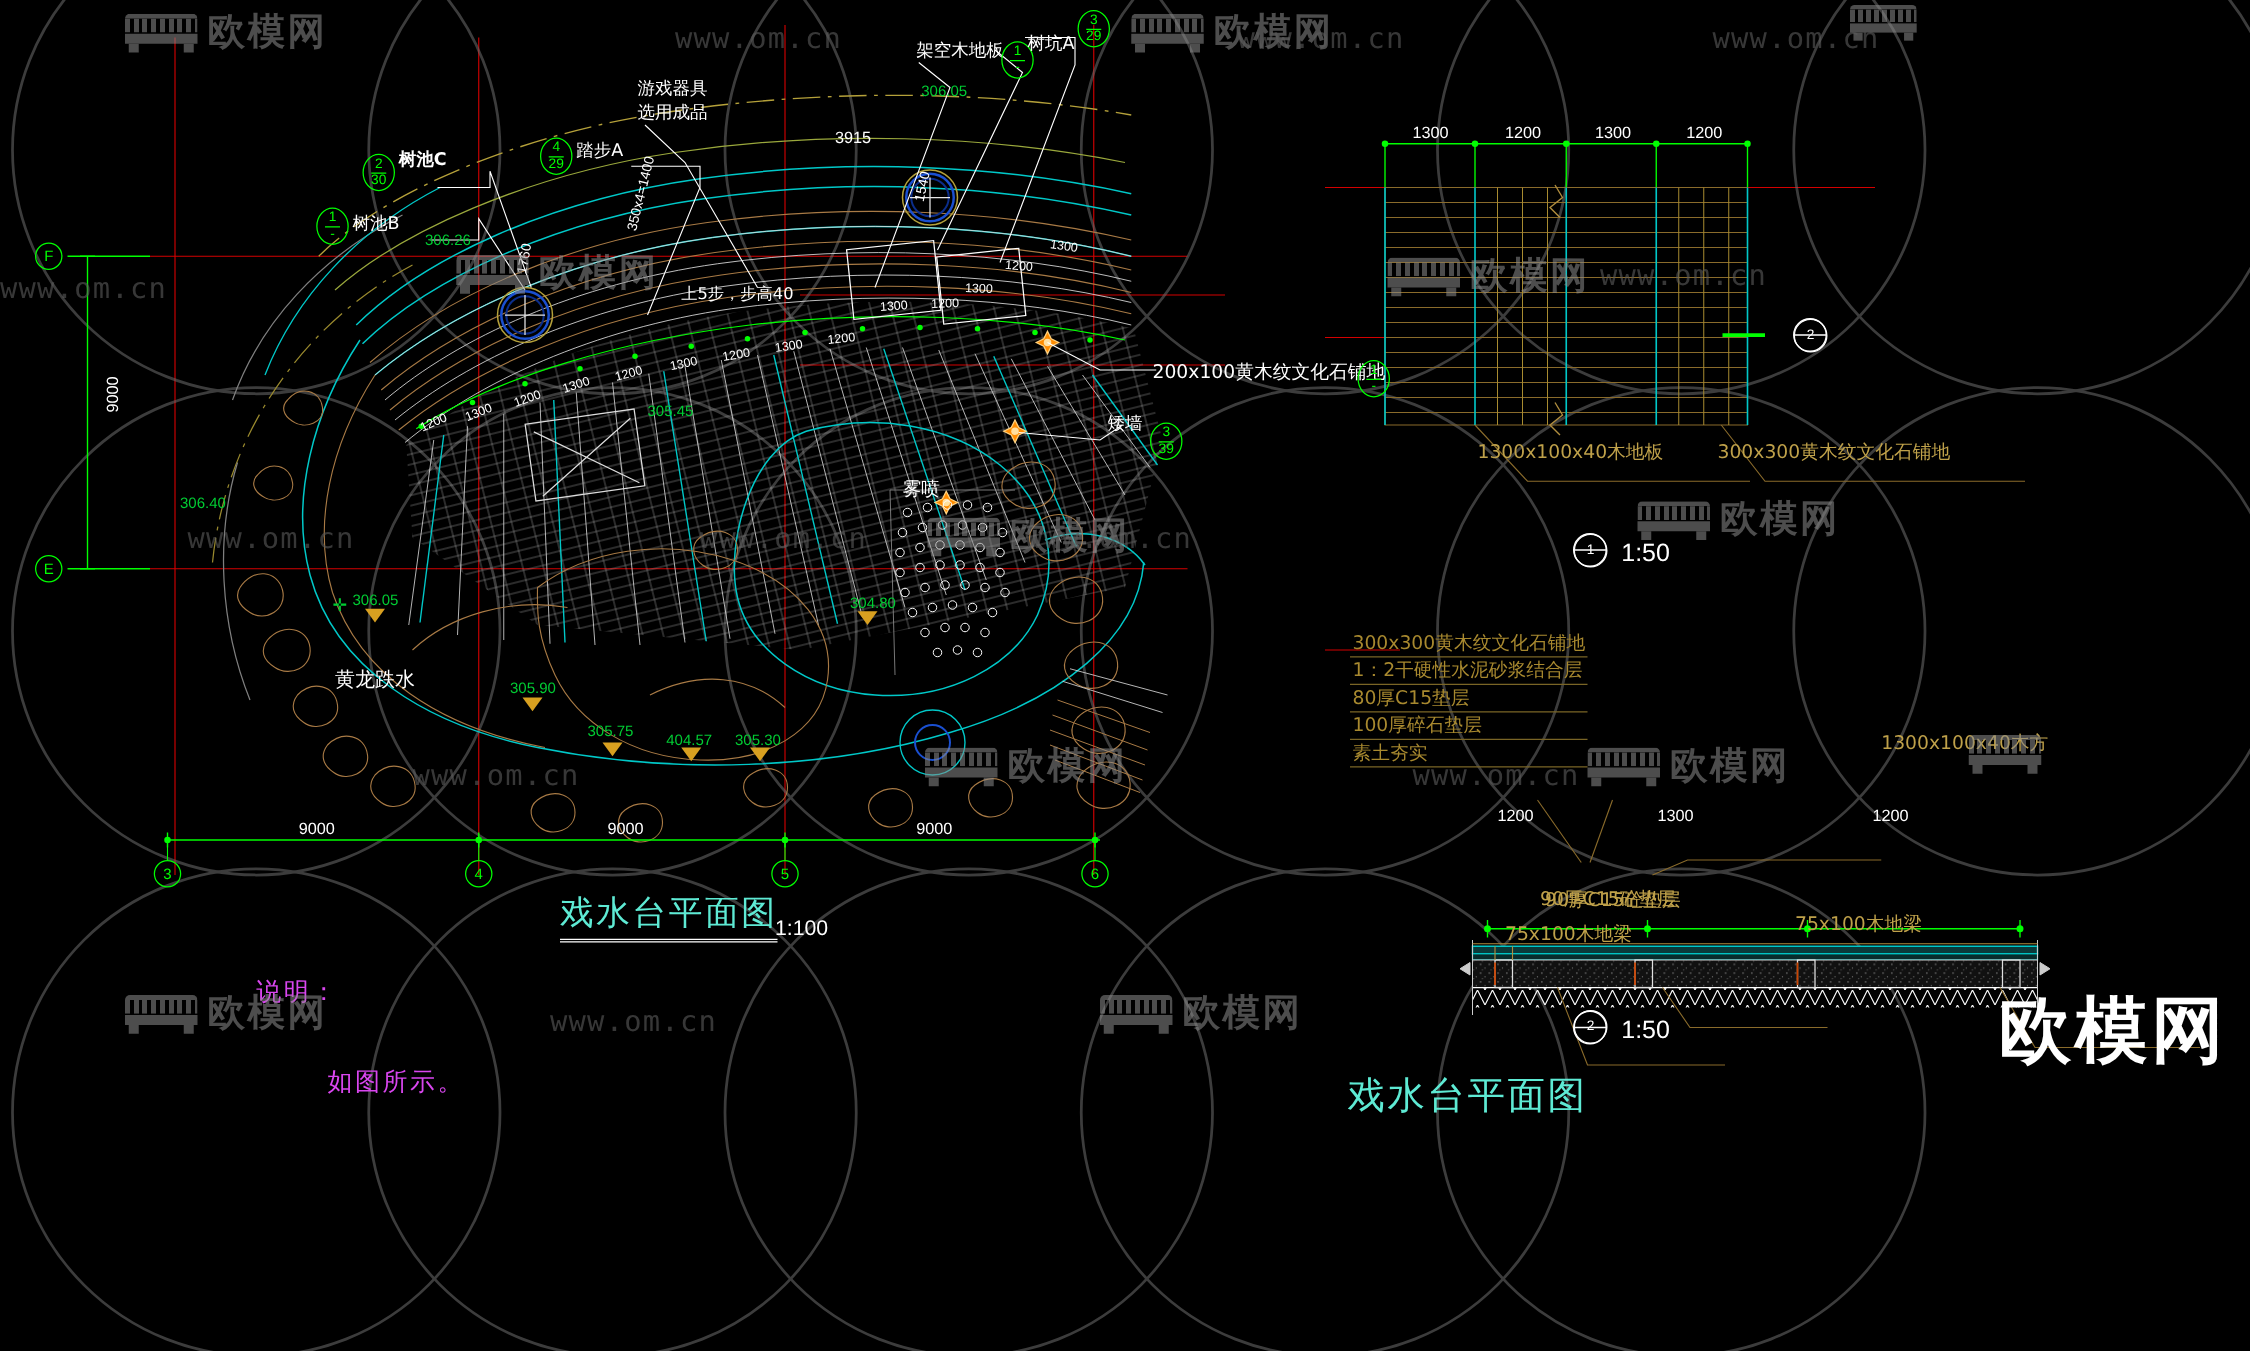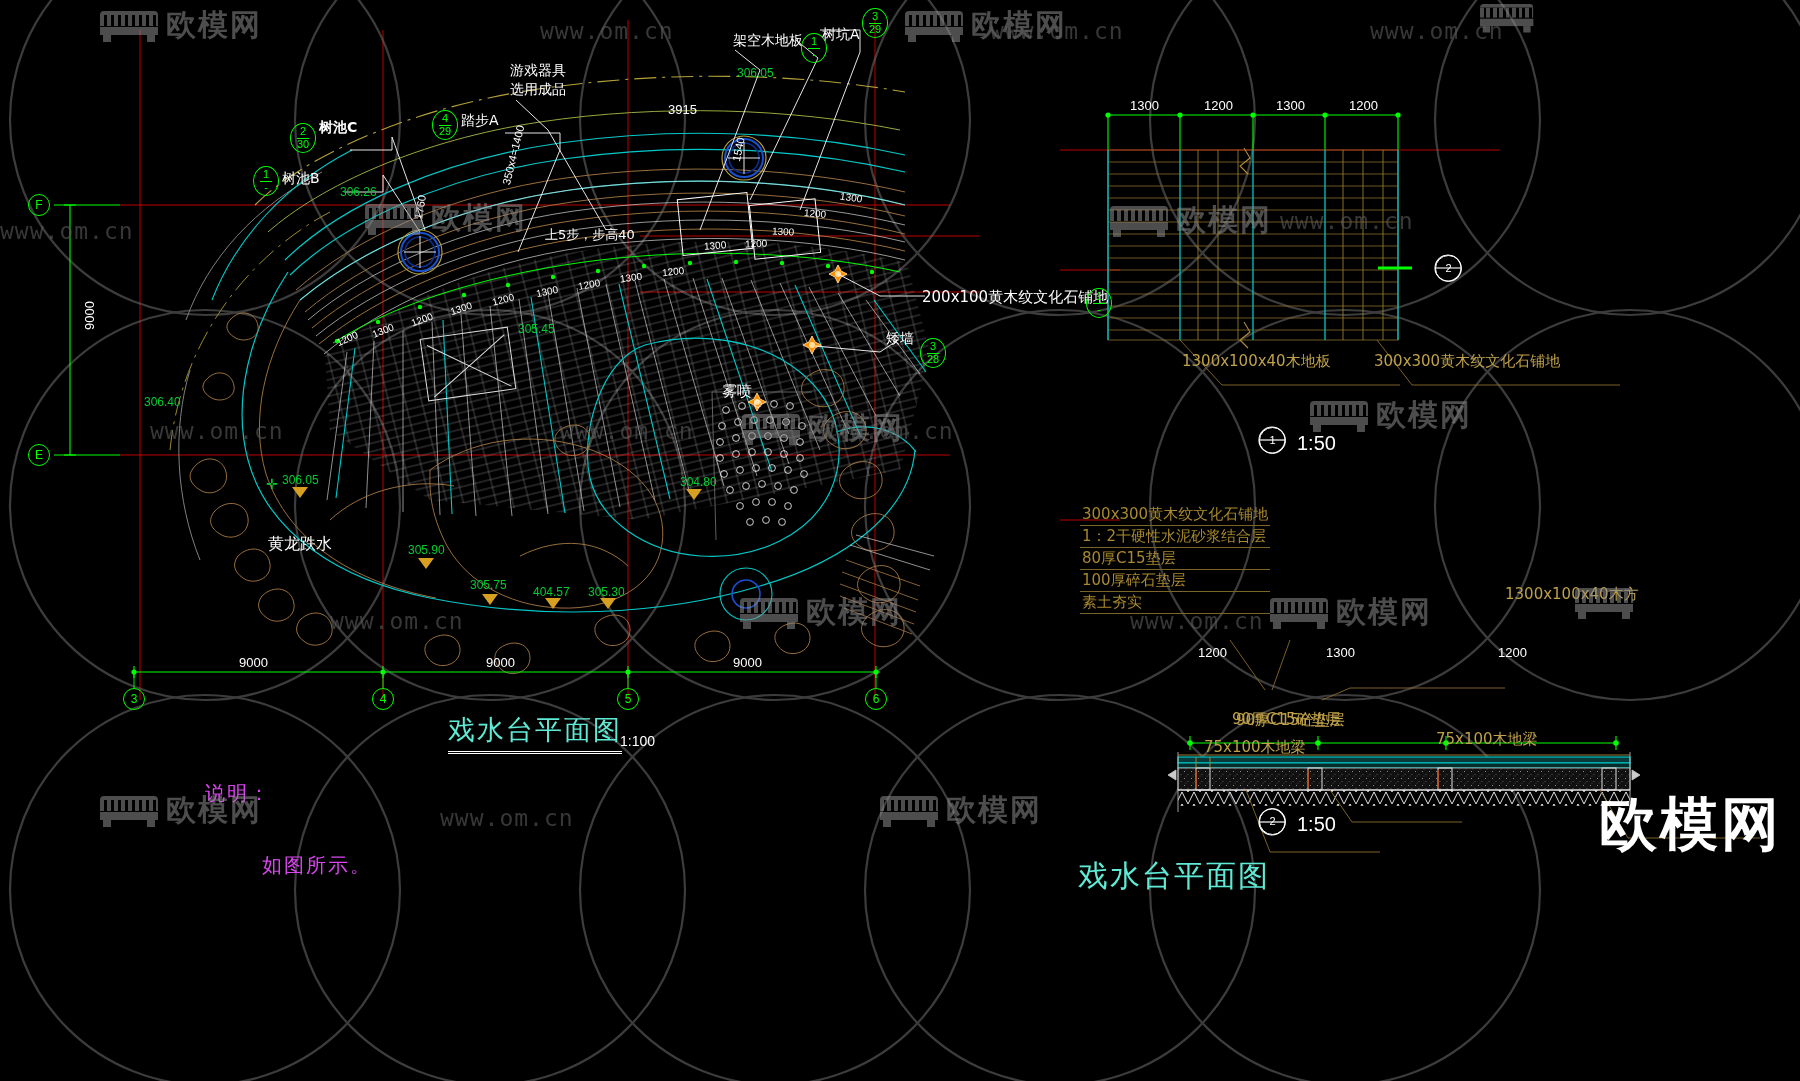--- a/index.html
+++ b/index.html
@@ -68,21 +68,21 @@
     border-radius:50%; color:#00ff00; font-size:12px; display:flex;
     align-items:center; justify-content:center;
   }
 
   
   .plan-title {
     position:absolute; color:#5eead4; font-size:27px; letter-spacing:2px;
     font-family:"DejaVu Sans", sans-serif;
     border-bottom:3px double #ffffff; padding-bottom:3px;
   }
-  .plan-scale { position:absolute; color:#ffffff; font-size:14px;
+  .plan-scale { position:absolute; color:#ffffff; font-size:17px;
      font-family:"Liberation Sans", sans-serif;text-align:center; }
 
   .note-txt { position:absolute; color:#d946ef; font-size:20px;
      font-family:Liberation Serif, serif; letter-spacing:2px; white-space:nowrap;}
 
   
   .d-lbl { position:absolute; font-size:15px; white-space:nowrap;
      font-family:"DejaVu Sans", sans-serif; }
   .dim   { position:absolute; font-size:13px; color:#ffffff; white-space:nowrap;
      font-family:"Liberation Sans", sans-serif; }
@@ -614,21 +614,21 @@
 
   <div class="anno" style="left:922px; top:288px; font-size:15px;">200x100黄木纹文化石铺地</div>
   <div class="bub" style="left:1086px; top:288px; width:26px; height:30px;">
     <span class="n">1</span>
     <span class="d">-</span>
   </div>
 
   <div class="anno" style="left:886px; top:330px;">矮墙</div>
   <div class="bub" style="left:920px; top:338px; width:26px; height:30px;">
     <span class="n">3</span>
-    <span class="d">28</span>
+    <span class="d">39</span>
   </div>
 
   <div class="anno" style="left:268px; top:534px; font-size:16px;">黄龙跌水</div>
   <div class="anno" style="left:722px; top:382px; font-size:15px;">雾喷</div>
   <div class="anno" style="left:545px; top:226px; font-size:13px;">上5步，步高40</div>
 
   <div class="dim" style="left:668px; top:102px;">3915</div>
   <div class="dim" style="left:730px; top:160px; transform:rotate(-78deg); transform-origin:left top; font-size:11px;">1540</div>
   <div class="dim" style="left:412px; top:218px; transform:rotate(-80deg); transform-origin:left top; font-size:11px;">1760</div>
   <div class="dim" style="left:500px; top:183px; transform:rotate(-76deg); transform-origin:left top; font-size:11px;">350x4=1400</div>

